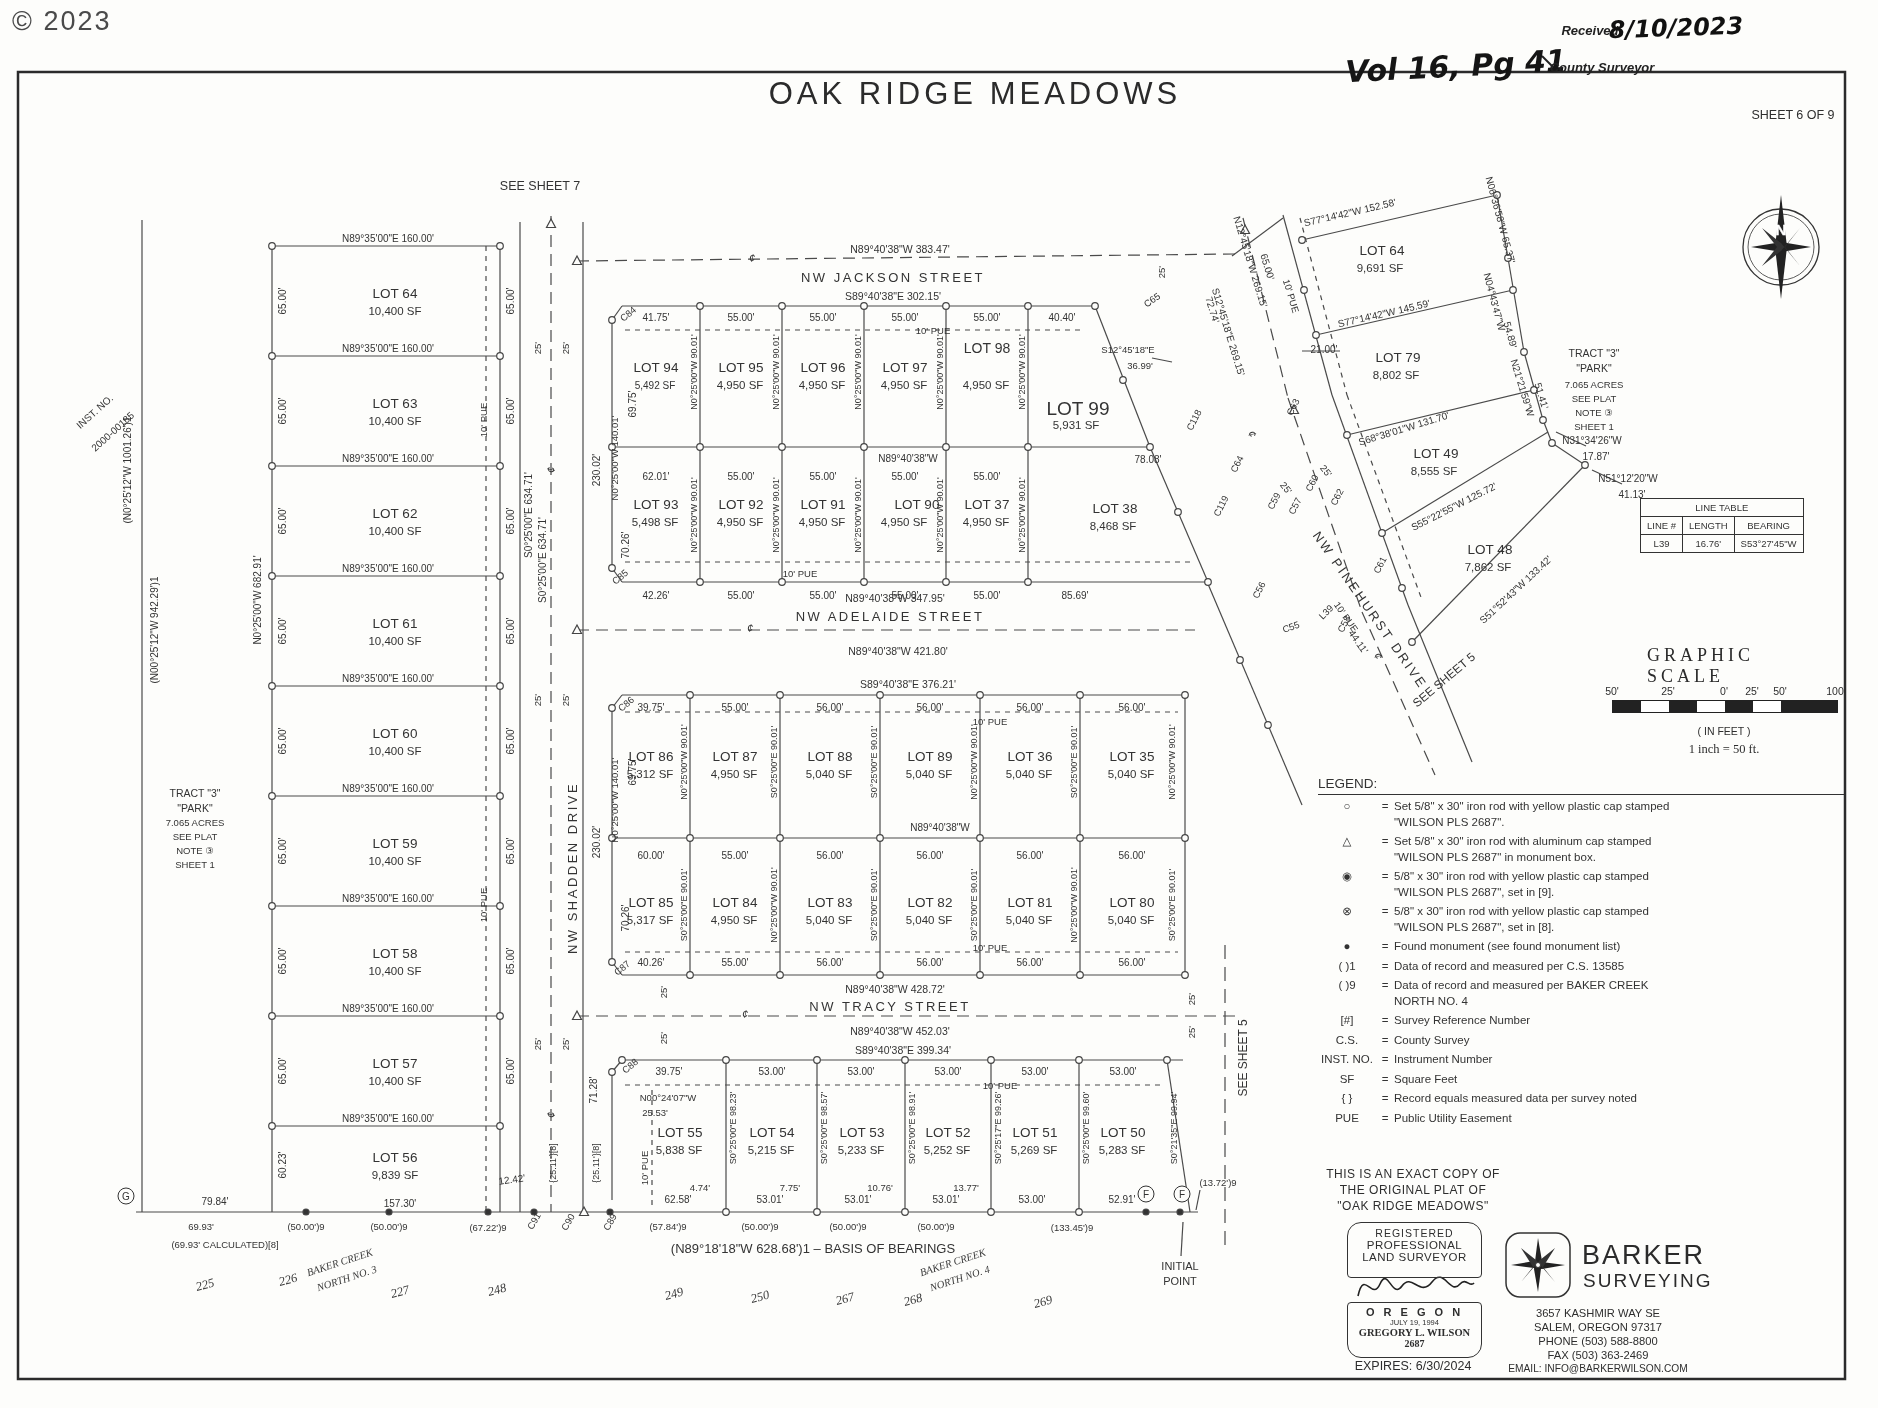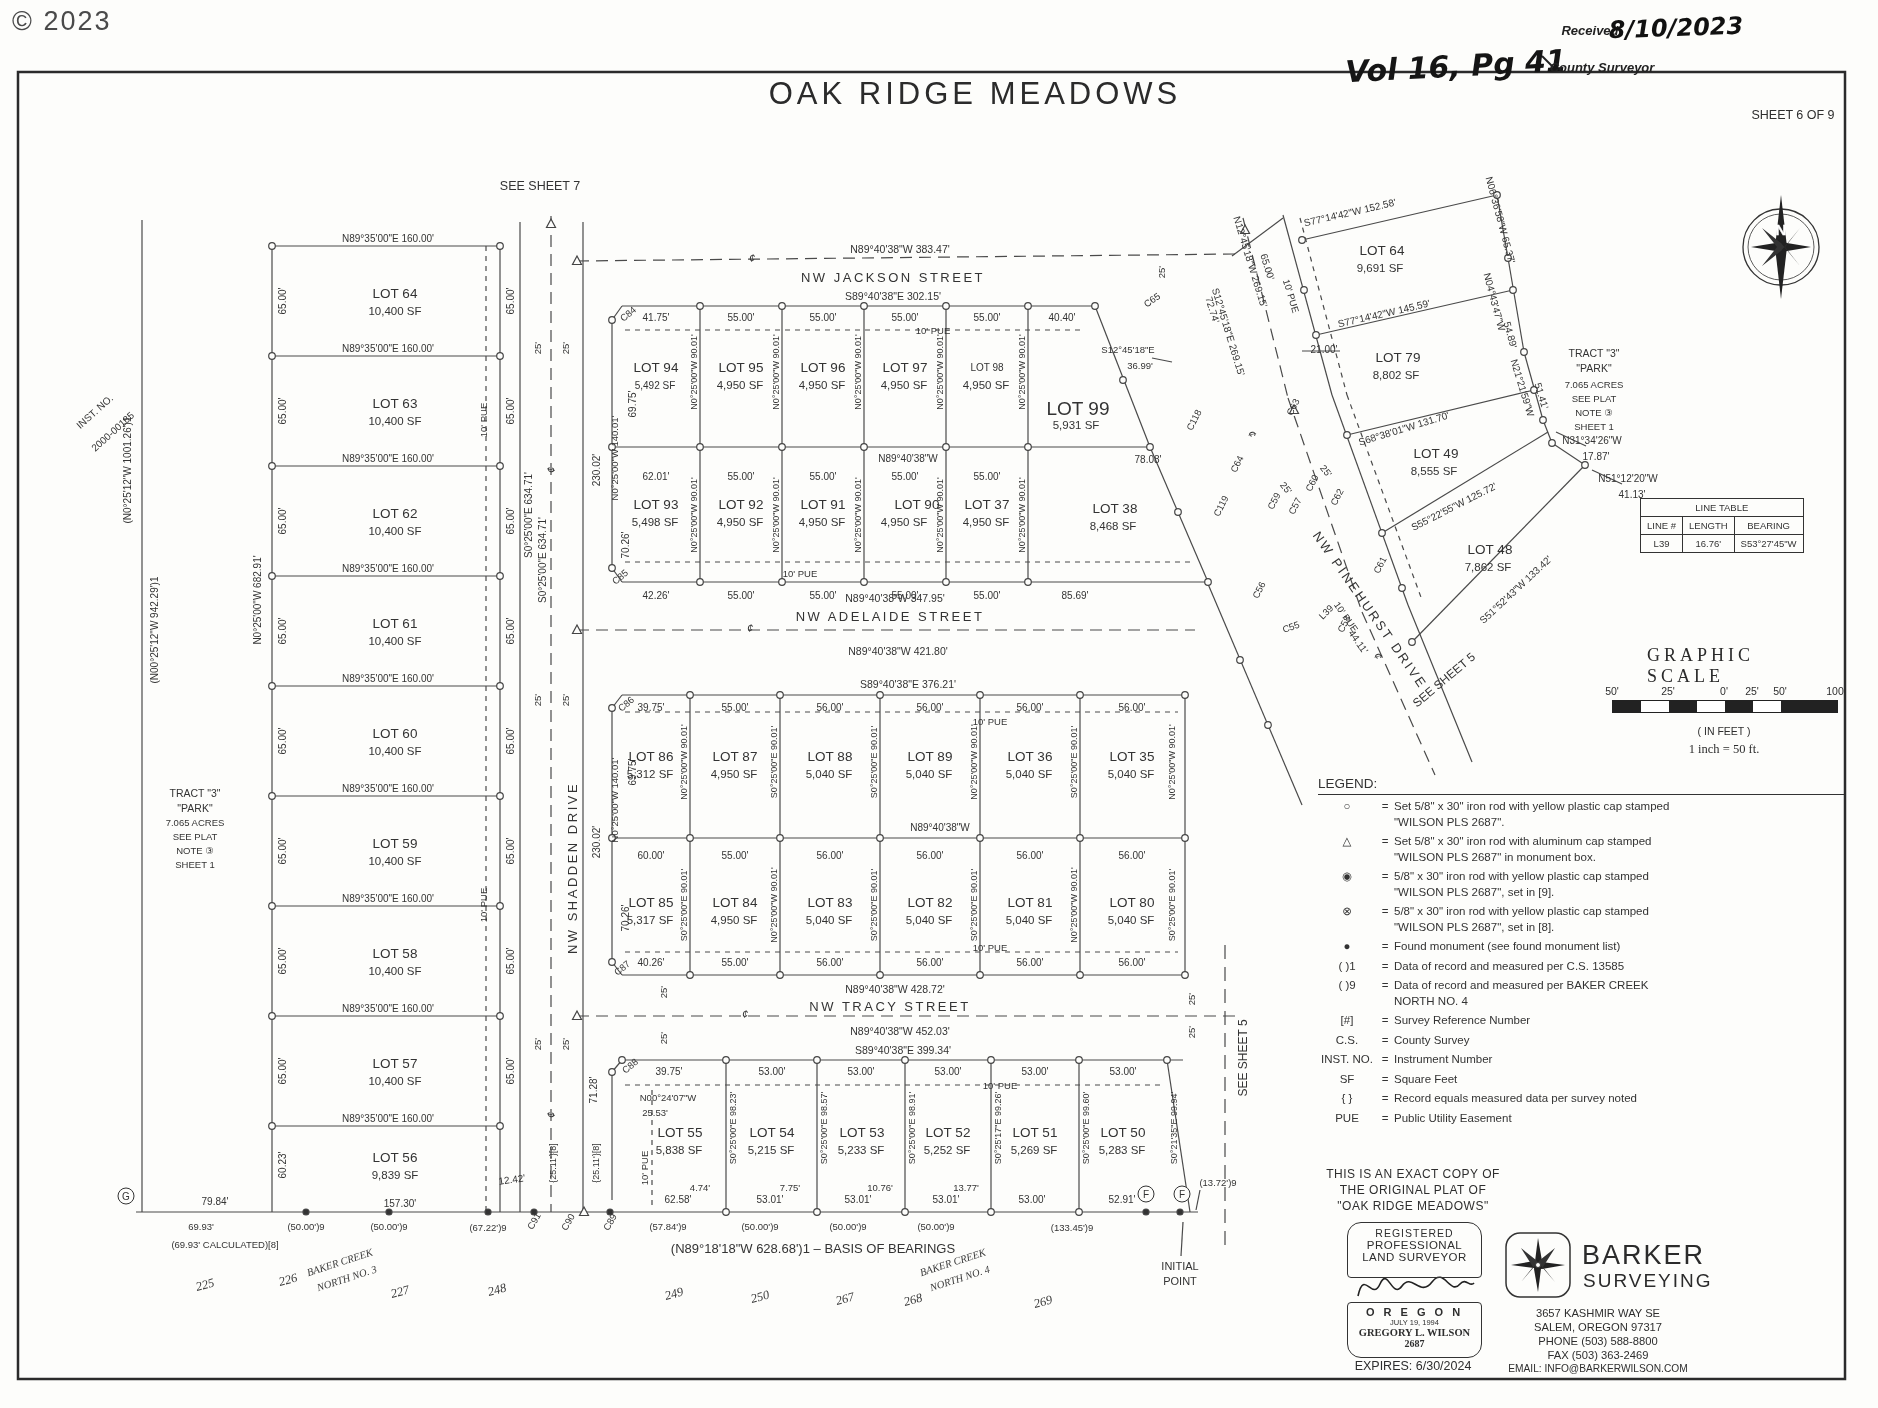--- a/index.html
+++ b/index.html
@@ -407,21 +407,21 @@
       <div class="lbl " style="left: 1062px; top: 318px; font-size: 10px; transform: translate(-50%, -50%) rotate(0deg);">40.40'</div>
       <div class="lbl " style="left: 933px; top: 331px; font-size: 9.5px; transform: translate(-50%, -50%) rotate(0deg);">10' PUE</div>
       <div class="lbl " style="left: 656px; top: 368px; font-size: 13.5px; transform: translate(-50%, -50%) rotate(0deg);">LOT 94</div>
       <div class="lbl " style="left: 655px; top: 386px; font-size: 10px; transform: translate(-50%, -50%) rotate(0deg);">5,492 SF</div>
       <div class="lbl " style="left: 741px; top: 368px; font-size: 13.5px; transform: translate(-50%, -50%) rotate(0deg);">LOT 95</div>
       <div class="lbl " style="left: 740px; top: 386px; font-size: 11.5px; transform: translate(-50%, -50%) rotate(0deg);">4,950 SF</div>
       <div class="lbl " style="left: 823px; top: 368px; font-size: 13.5px; transform: translate(-50%, -50%) rotate(0deg);">LOT 96</div>
       <div class="lbl " style="left: 822px; top: 386px; font-size: 11.5px; transform: translate(-50%, -50%) rotate(0deg);">4,950 SF</div>
       <div class="lbl " style="left: 905px; top: 368px; font-size: 13.5px; transform: translate(-50%, -50%) rotate(0deg);">LOT 97</div>
       <div class="lbl " style="left: 904px; top: 386px; font-size: 11.5px; transform: translate(-50%, -50%) rotate(0deg);">4,950 SF</div>
-      <div class="lbl " style="left: 987px; top: 368px; font-size: 10px; transform: translate(-50%, -50%) rotate(0deg);">LOT 98</div>
+      <div class="lbl " style="left: 987px; top: 348px; font-size: 14px; transform: translate(-50%, -50%) rotate(0deg);">LOT 98</div>
       <div class="lbl " style="left: 986px; top: 386px; font-size: 11.5px; transform: translate(-50%, -50%) rotate(0deg);">4,950 SF</div>
       <div class="lbl " style="left: 1078px; top: 408px; font-size: 19px; transform: translate(-50%, -50%) rotate(0deg);">LOT 99</div>
       <div class="lbl " style="left: 1076px; top: 426px; font-size: 11.5px; transform: translate(-50%, -50%) rotate(0deg);">5,931 SF</div>
       <div class="lbl " style="left: 1128px; top: 350px; font-size: 9.5px; transform: translate(-50%, -50%) rotate(0deg);">S12°45'18"E</div>
       <div class="lbl " style="left: 1140px; top: 366px; font-size: 9.5px; transform: translate(-50%, -50%) rotate(0deg);">36.99'</div>
       <div class="lbl " style="left: 694px; top: 372px; font-size: 9px; transform: translate(-50%, -50%) rotate(-90deg);">N0°25'00"W 90.01'</div>
       <div class="lbl " style="left: 776px; top: 372px; font-size: 9px; transform: translate(-50%, -50%) rotate(-90deg);">N0°25'00"W 90.01'</div>
       <div class="lbl " style="left: 858px; top: 372px; font-size: 9px; transform: translate(-50%, -50%) rotate(-90deg);">N0°25'00"W 90.01'</div>
       <div class="lbl " style="left: 940px; top: 372px; font-size: 9px; transform: translate(-50%, -50%) rotate(-90deg);">N0°25'00"W 90.01'</div>
       <div class="lbl " style="left: 1022px; top: 372px; font-size: 9px; transform: translate(-50%, -50%) rotate(-90deg);">N0°25'00"W 90.01'</div>

